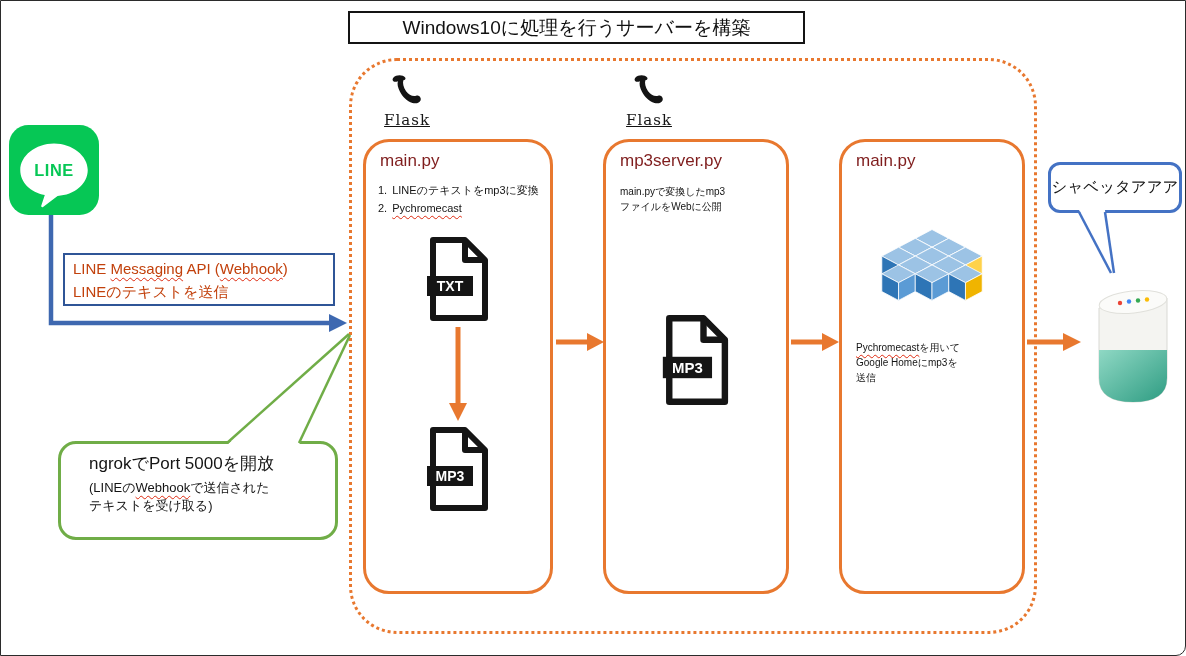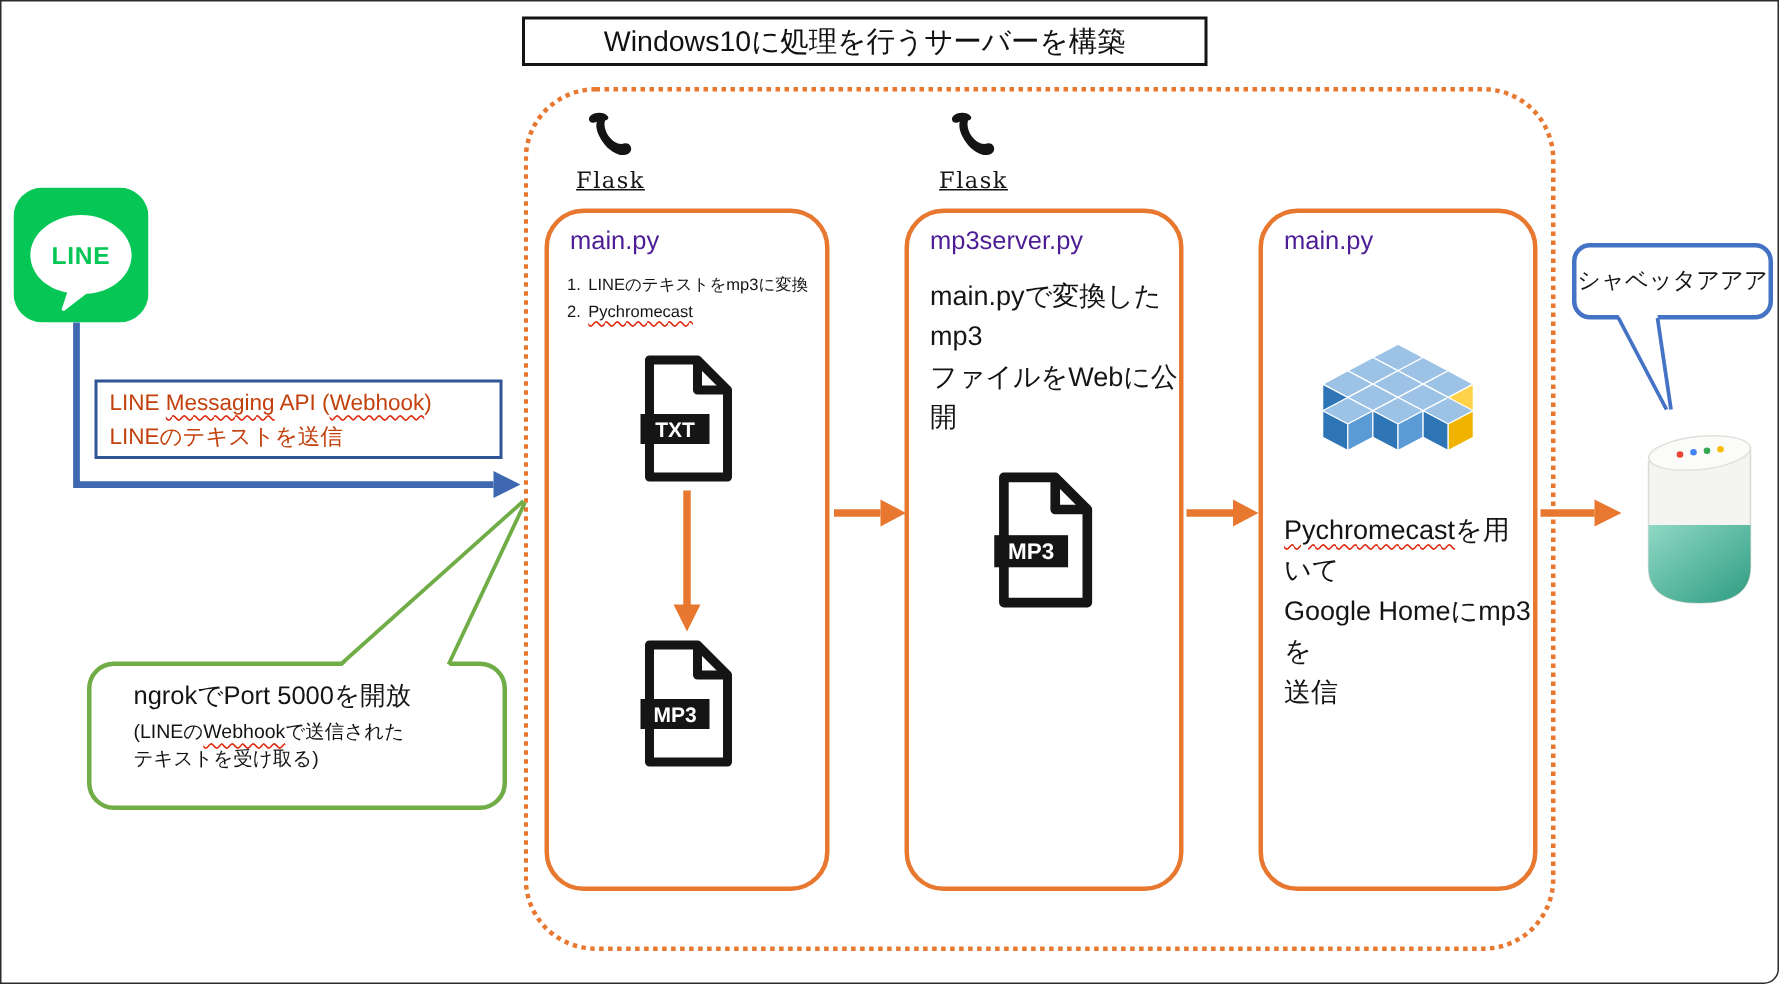--- a/index.html
+++ b/index.html
@@ -12,28 +12,28 @@
 
   .flask{display:flex;flex-direction:column;align-items:center;width:60px;text-decoration:underline;}
   .flask-label{font-family:"DejaVu Serif","Liberation Serif",serif;font-size:15px;letter-spacing:1px;color:#141414;margin-top:-2px;}
   #flask1{left:376px;top:72px;}
   #flask2{left:618px;top:72px;}
 
   .obox{top:138px;height:455px;border:3px solid #E8782F;border-radius:26px;background:#fff;}
   #box1{left:362px;width:190px;}
   #box2{left:602px;width:186px;text-decoration:underline;}
   #box3{left:838px;width:186px;}
-  .obox-title{position:absolute;left:14px;top:9px;font-size:17px;color:#4c1d95;text-align:right;}
+  .obox-title{position:absolute;left:14px;top:9px;font-size:17px;color:#7f1d1d;text-align:right;}
   .steps{position:absolute;left:12px;top:40px;font-size:11px;line-height:1.6;color:#141414;}
   .step{display:flex;gap:5px;white-space:nowrap;}
   .icon-wrap{position:absolute;left:50%;transform:translateX(-50%);}
   #txt-icon1{top:94px;width:66px;height:86px;}
   #mp3-icon1{top:284px;width:66px;height:86px;}
   #mp3-icon2{top:172px;width:72px;height:92px;}
-  .desc{position:absolute;left:14px;font-size:18px;line-height:1.5;color:#141414;}
+  .desc{position:absolute;left:14px;font-size:10px;line-height:1.5;color:#141414;}
   #box2 .desc{top:42px;}
   #box3 .desc{top:198px;}
   #pylogo{top:78px;width:126px;height:84px;}
 
   .sq{text-decoration-line:underline;text-decoration-style:wavy;text-decoration-color:#de2a10;text-decoration-thickness:1px;text-underline-offset:3px;}
 
   .line-logo{left:8px;top:124px;width:90px;height:90px;}
 
   .api-box{left:62px;top:252px;width:272px;height:53px;border:2px solid #2F5597;background:#fff;padding:3px 8px;font-size:15px;line-height:1.5;color:#c2410c;}
 

